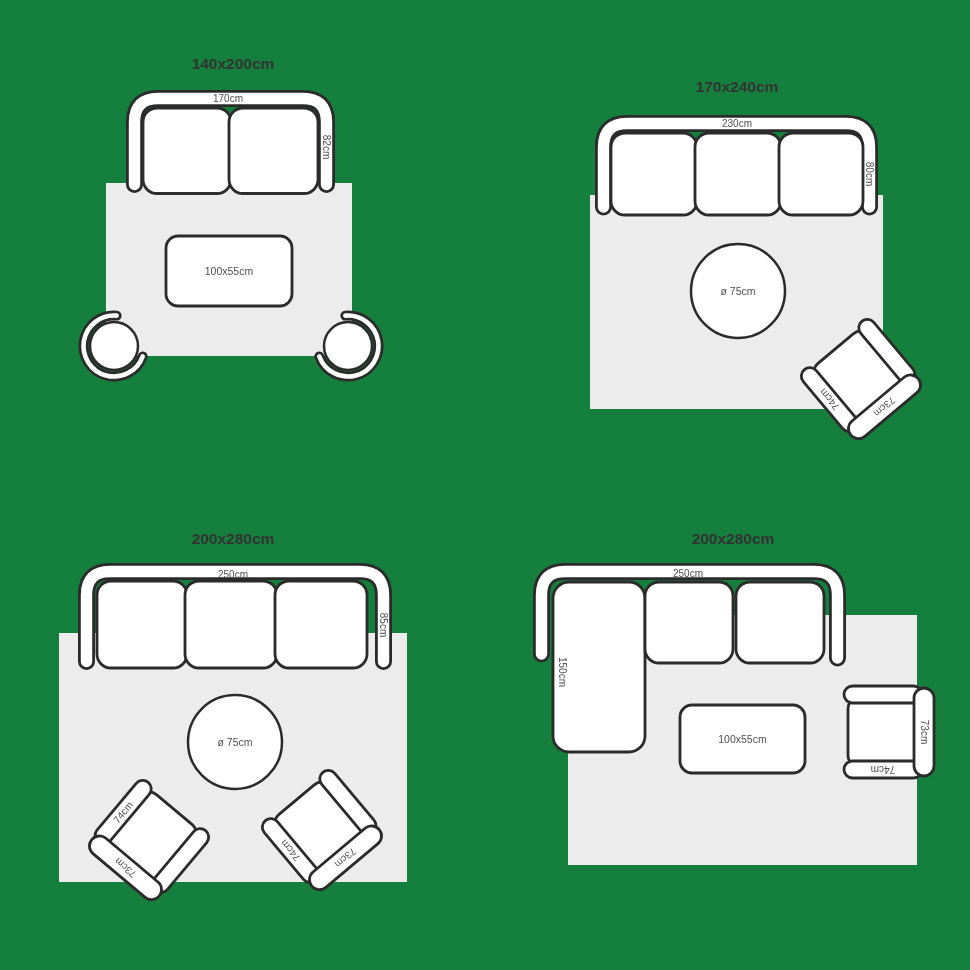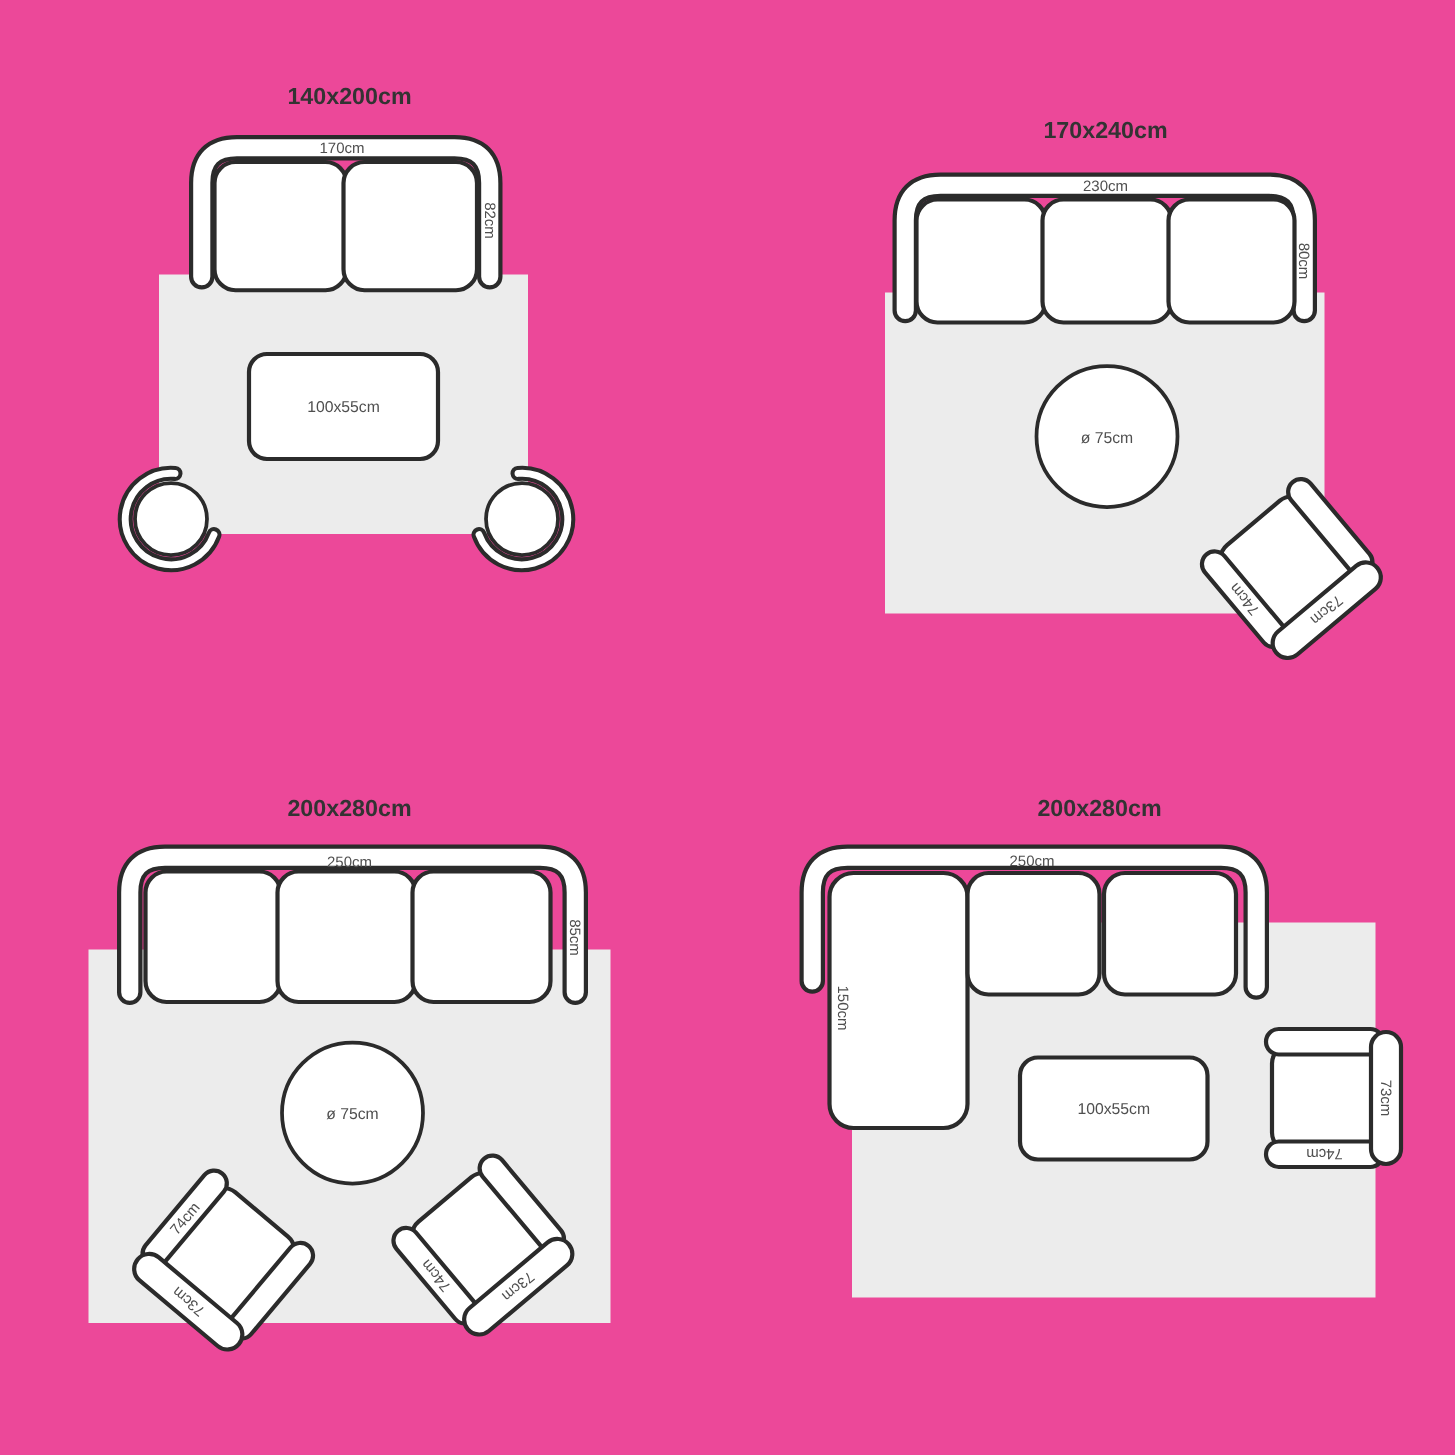--- a/index.html
+++ b/index.html
@@ -1,16 +1,16 @@
 <!DOCTYPE html>
 <html><head>
 <meta charset="utf-8">
 <style>
   html,body{margin:0;padding:0;background:#ffffff;}
-  #stage{position:relative;width:970px;height:970px;background:#ec4899;overflow:hidden;
+  #stage{position:relative;width:970px;height:970px;background:#15803d;overflow:hidden;
          font-family:"Liberation Sans",sans-serif;}
   .q{position:absolute;width:485px;height:485px;}
   #q1{left:0;top:0;} #q2{left:485px;top:0;margin-top:22px;} #q3{left:0;top:485px;} #q4{left:485px;top:485px;}
   svg{display:block;}
   svg text{font-family:"Liberation Sans",sans-serif;}
   .title{font-size:15.5px;font-weight:bold;fill:#333333;}
   .dim{font-size:10px;fill:#4f4f4f;}
   .tbl{font-size:10.5px;fill:#4f4f4f;}
   .ln{fill:#ffffff;stroke:#2b2b2b;stroke-width:2.8;}
   .ln2{fill:#ffffff;stroke:#2b2b2b;stroke-width:2.5;}

